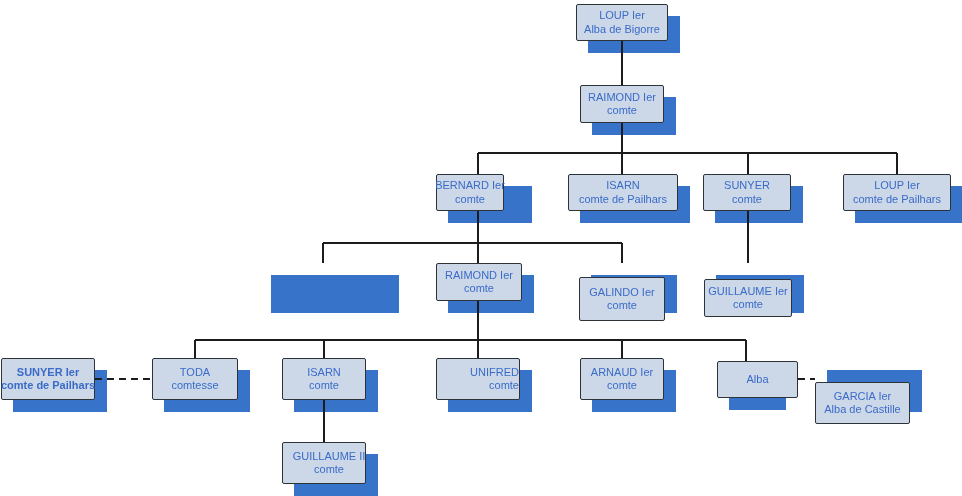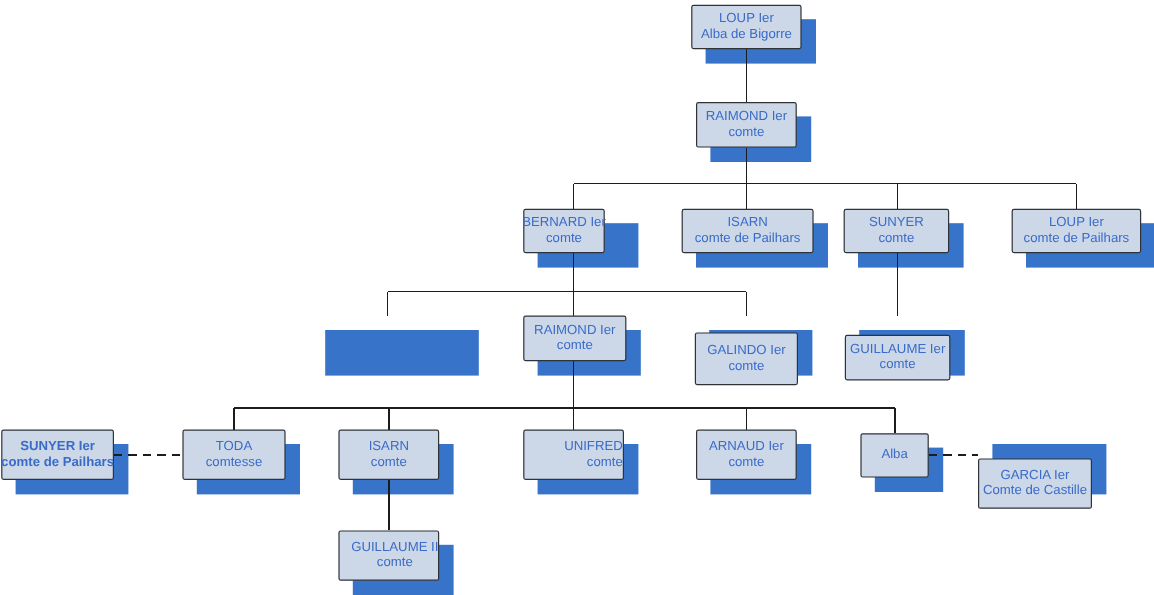--- a/index.html
+++ b/index.html
@@ -138,28 +138,28 @@
   <div class="node" style="left:436px;top:358px;width:84px;height:42px;align-items:flex-end;">
     <span>UNIFRED</span>
     <span>comte</span>
   </div>
 
   <div class="node" style="left:580px;top:358px;width:84px;height:42px;">
     <span>ARNAUD Ier</span>
     <span>comte</span>
   </div>
 
-  <div class="node" style="left:717px;top:361px;width:57px;height:37px;">
+  <div class="node" style="left:717px;top:361px;width:81px;height:37px;">
     <span>Alba</span>
     <span></span>
   </div>
 
   <div class="node" style="left:815px;top:358px;width:95px;height:42px;margin-top:24px;">
     <span>GARCIA Ier</span>
-    <span>Comte de Castille</span>
+    <span>Alba de Castille</span>
   </div>
 
   <div class="node" style="left:282px;top:442px;width:84px;height:42px;padding-left:10px;">
     <span>GUILLAUME II</span>
     <span>comte</span>
   </div>
 
 </div>
 
 </body></html>

